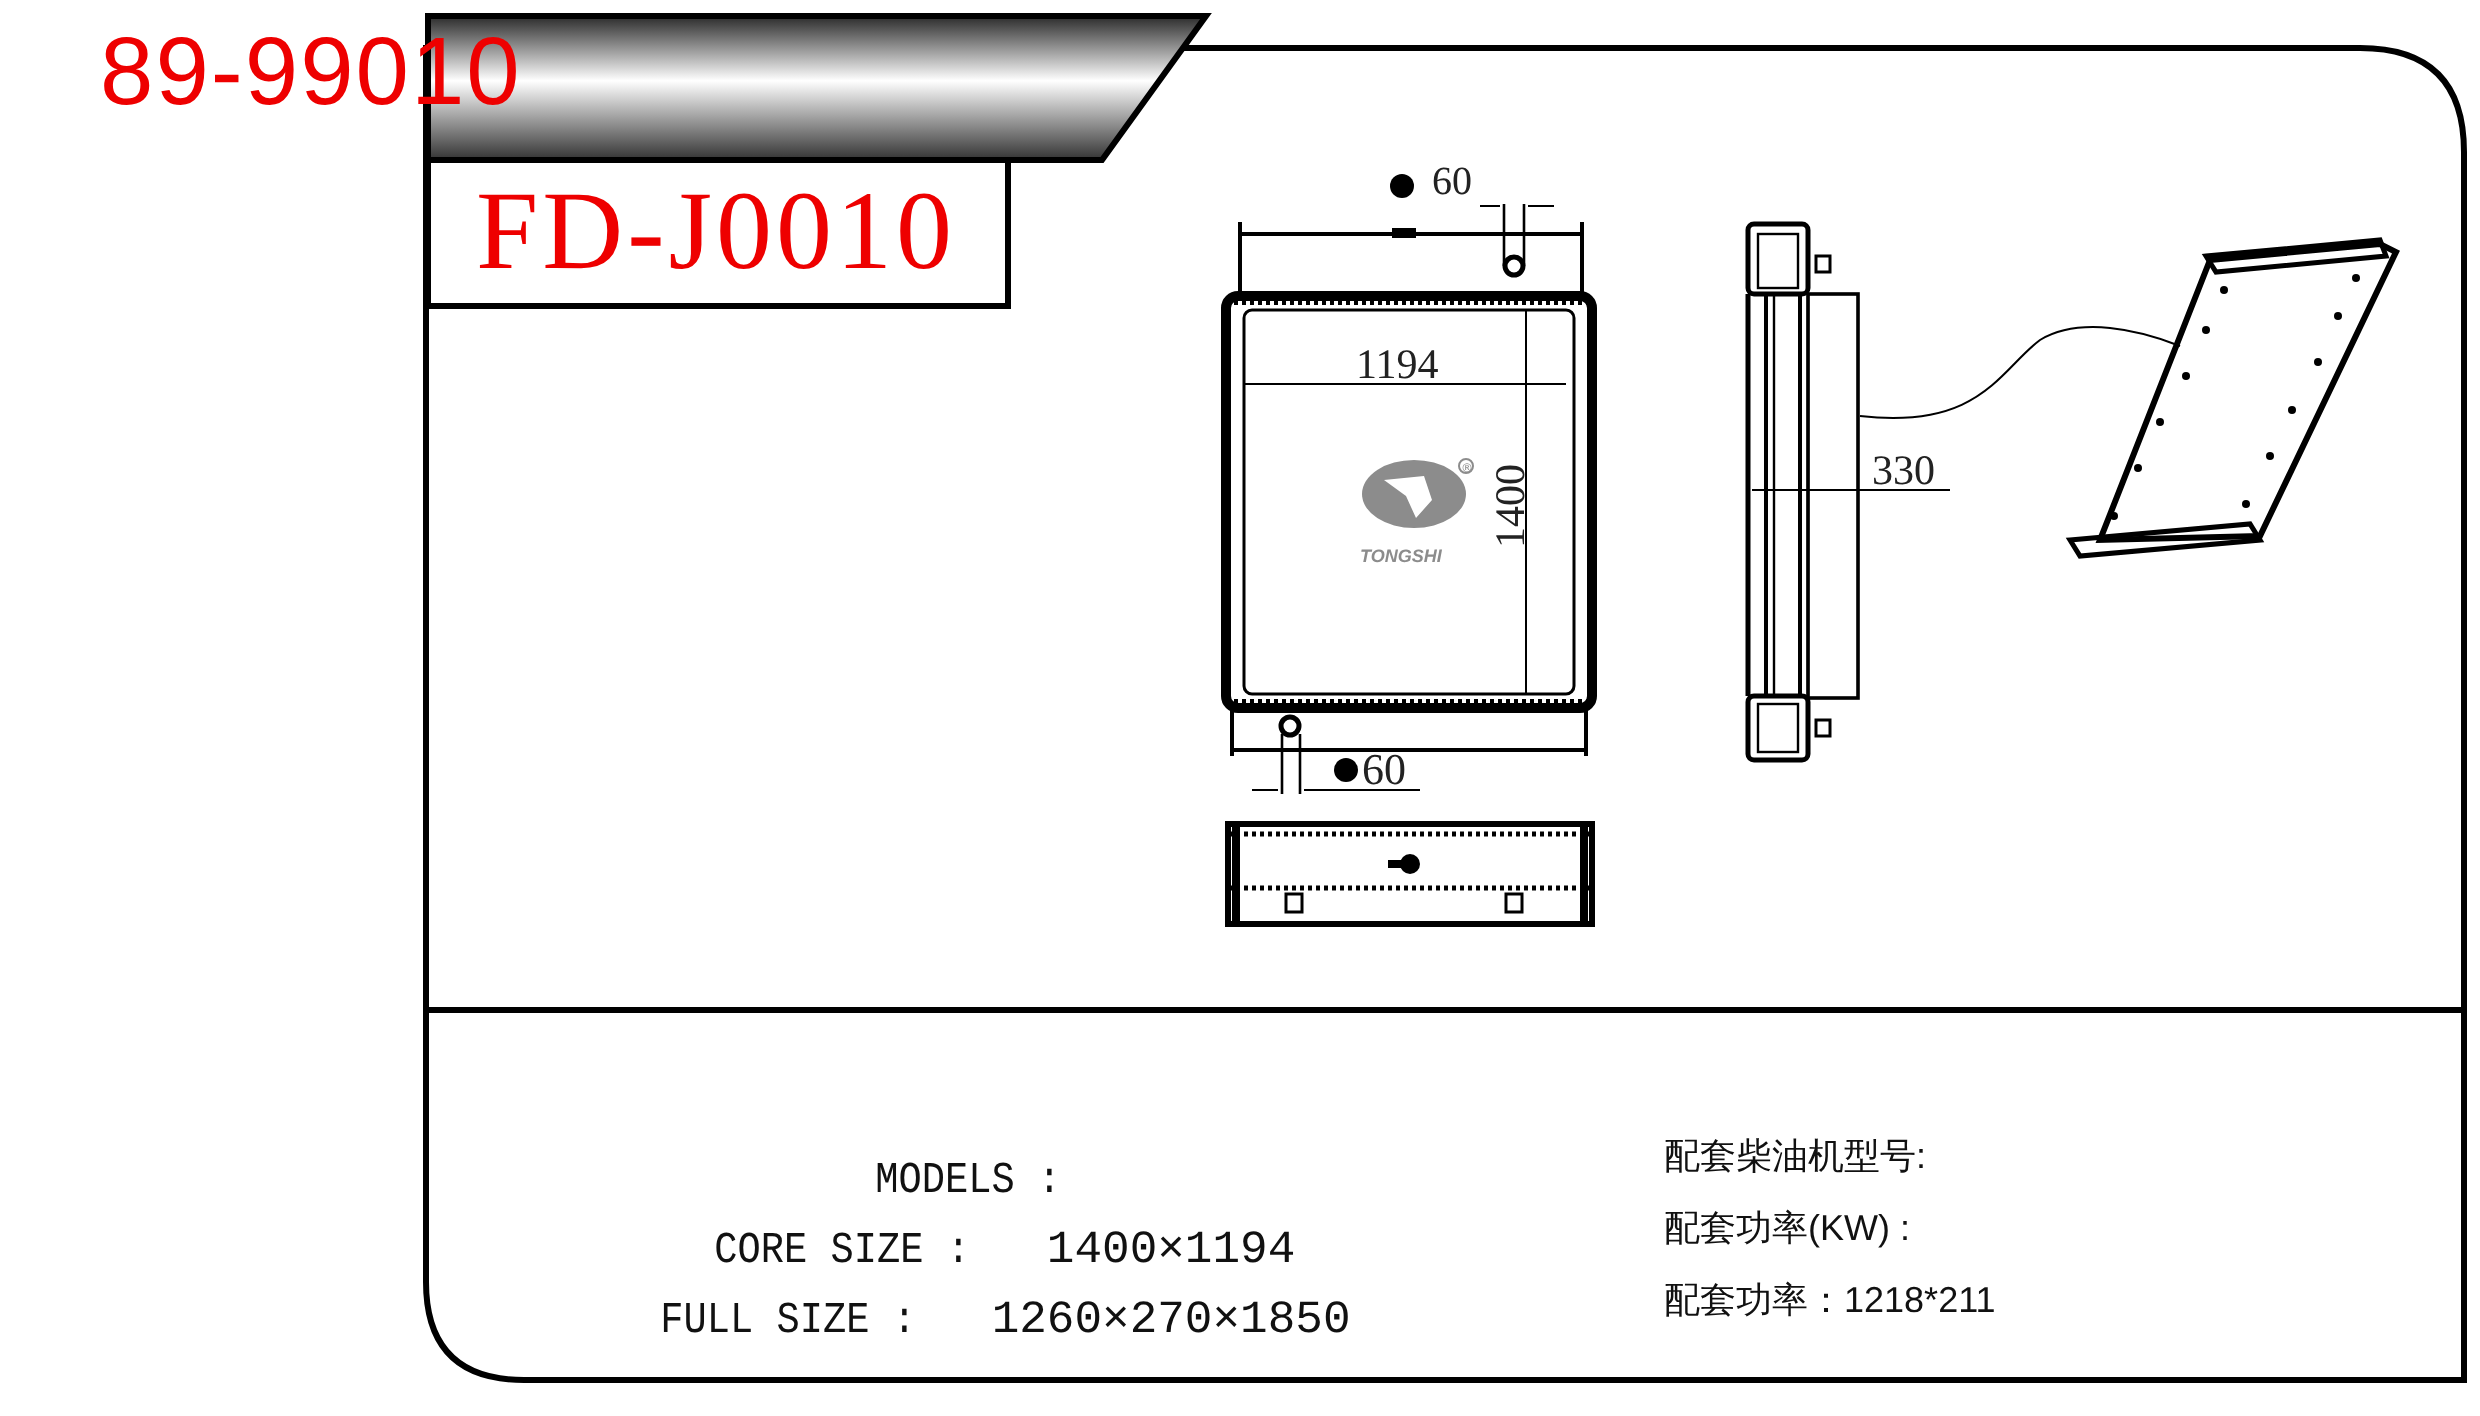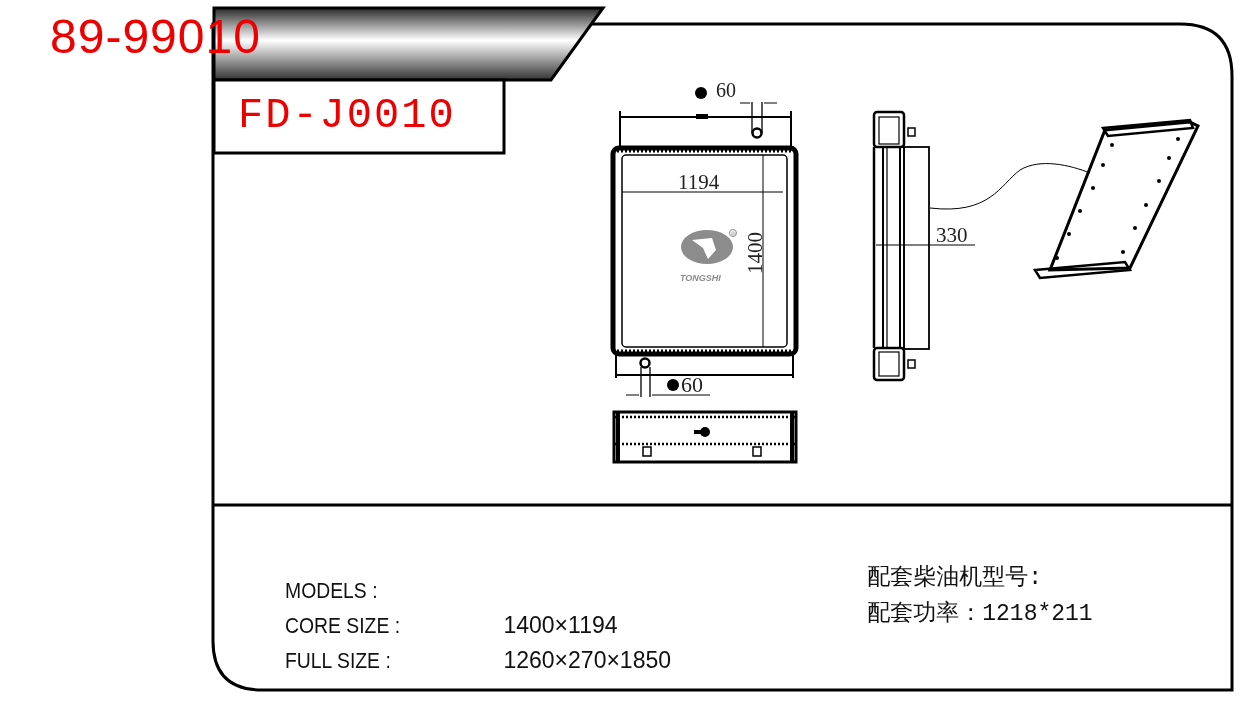--- a/index.html
+++ b/index.html
@@ -4,34 +4,35 @@
 <style>
   html, body { margin:0; padding:0; background:#ffffff; }
   body { width:1240px; height:708px; position:relative; overflow:hidden;
          font-family:"DejaVu Sans", sans-serif; }
   .frame-svg { position:absolute; left:0; top:0; }
   .code-main-text {
     position:absolute; left:50px; top:8px; font-size:48px; color:#ee0000;
     font-family:"Liberation Sans", sans-serif; letter-spacing:1px; line-height:58px;
   }
   .code-sub-text {
-    position:absolute; left:238px; top:86px; font-size:42px; color:#ee0000;
-    font-family:Liberation Mono, monospace; letter-spacing:2px; line-height:60px;
+    position:absolute; left:238px; top:86px; font-size:56px; color:#ee0000;
+    font-family:Liberation Serif, serif; letter-spacing:2px; line-height:60px;
   }
   .spec-block {
     position:absolute; left:261px; top:538px;
-    font-family:Liberation Sans, sans-serif; font-size:22px; color:#111;
+    font-family:Liberation Mono, monospace; font-size:22px; color:#111;
     line-height:35px;
+    text-align:center;
   }
   .spec-row { white-space:pre; height:35px; }
   .spec-label { display:inline-block; width:182px; transform:scaleX(0.88); transform-origin:left; }
-  .spec-value { font-size:23px;margin-left:36px; }
+  .spec-value { font-size:23px; }
   .engine-block {
     position:absolute; left:812px; top:524px;
-    font-family:Liberation Mono, monospace; font-size:23px; color:#111;
+    font-family:Liberation Sans, sans-serif; font-size:18px; color:#111;
     line-height:36px;
   }
   .engine-row { white-space:pre; height:36px; }
   .dim-text { font-family:"Liberation Serif", serif; fill:#222; }
 </style>
 </head>
 <body>
 
 <svg class="frame-svg" width="1240" height="708" viewBox="0 0 1240 708">
   <defs>
@@ -164,15 +165,18 @@
   <div class="spec-row">
     <span class="spec-label">FULL SIZE :</span><span class="spec-value">1260×270×1850</span>
   </div>
 </div>
 
 <div class="engine-block">
   <div class="engine-row">
     <span>配套柴油机型号:</span><span></span>
   </div>
   <div class="engine-row">
+    <span>配套功率(KW) :</span><span></span>
+  </div>
+  <div class="engine-row">
     <span>配套功率：</span><span>1218*211</span>
   </div>
 </div>
 
 </body></html>

